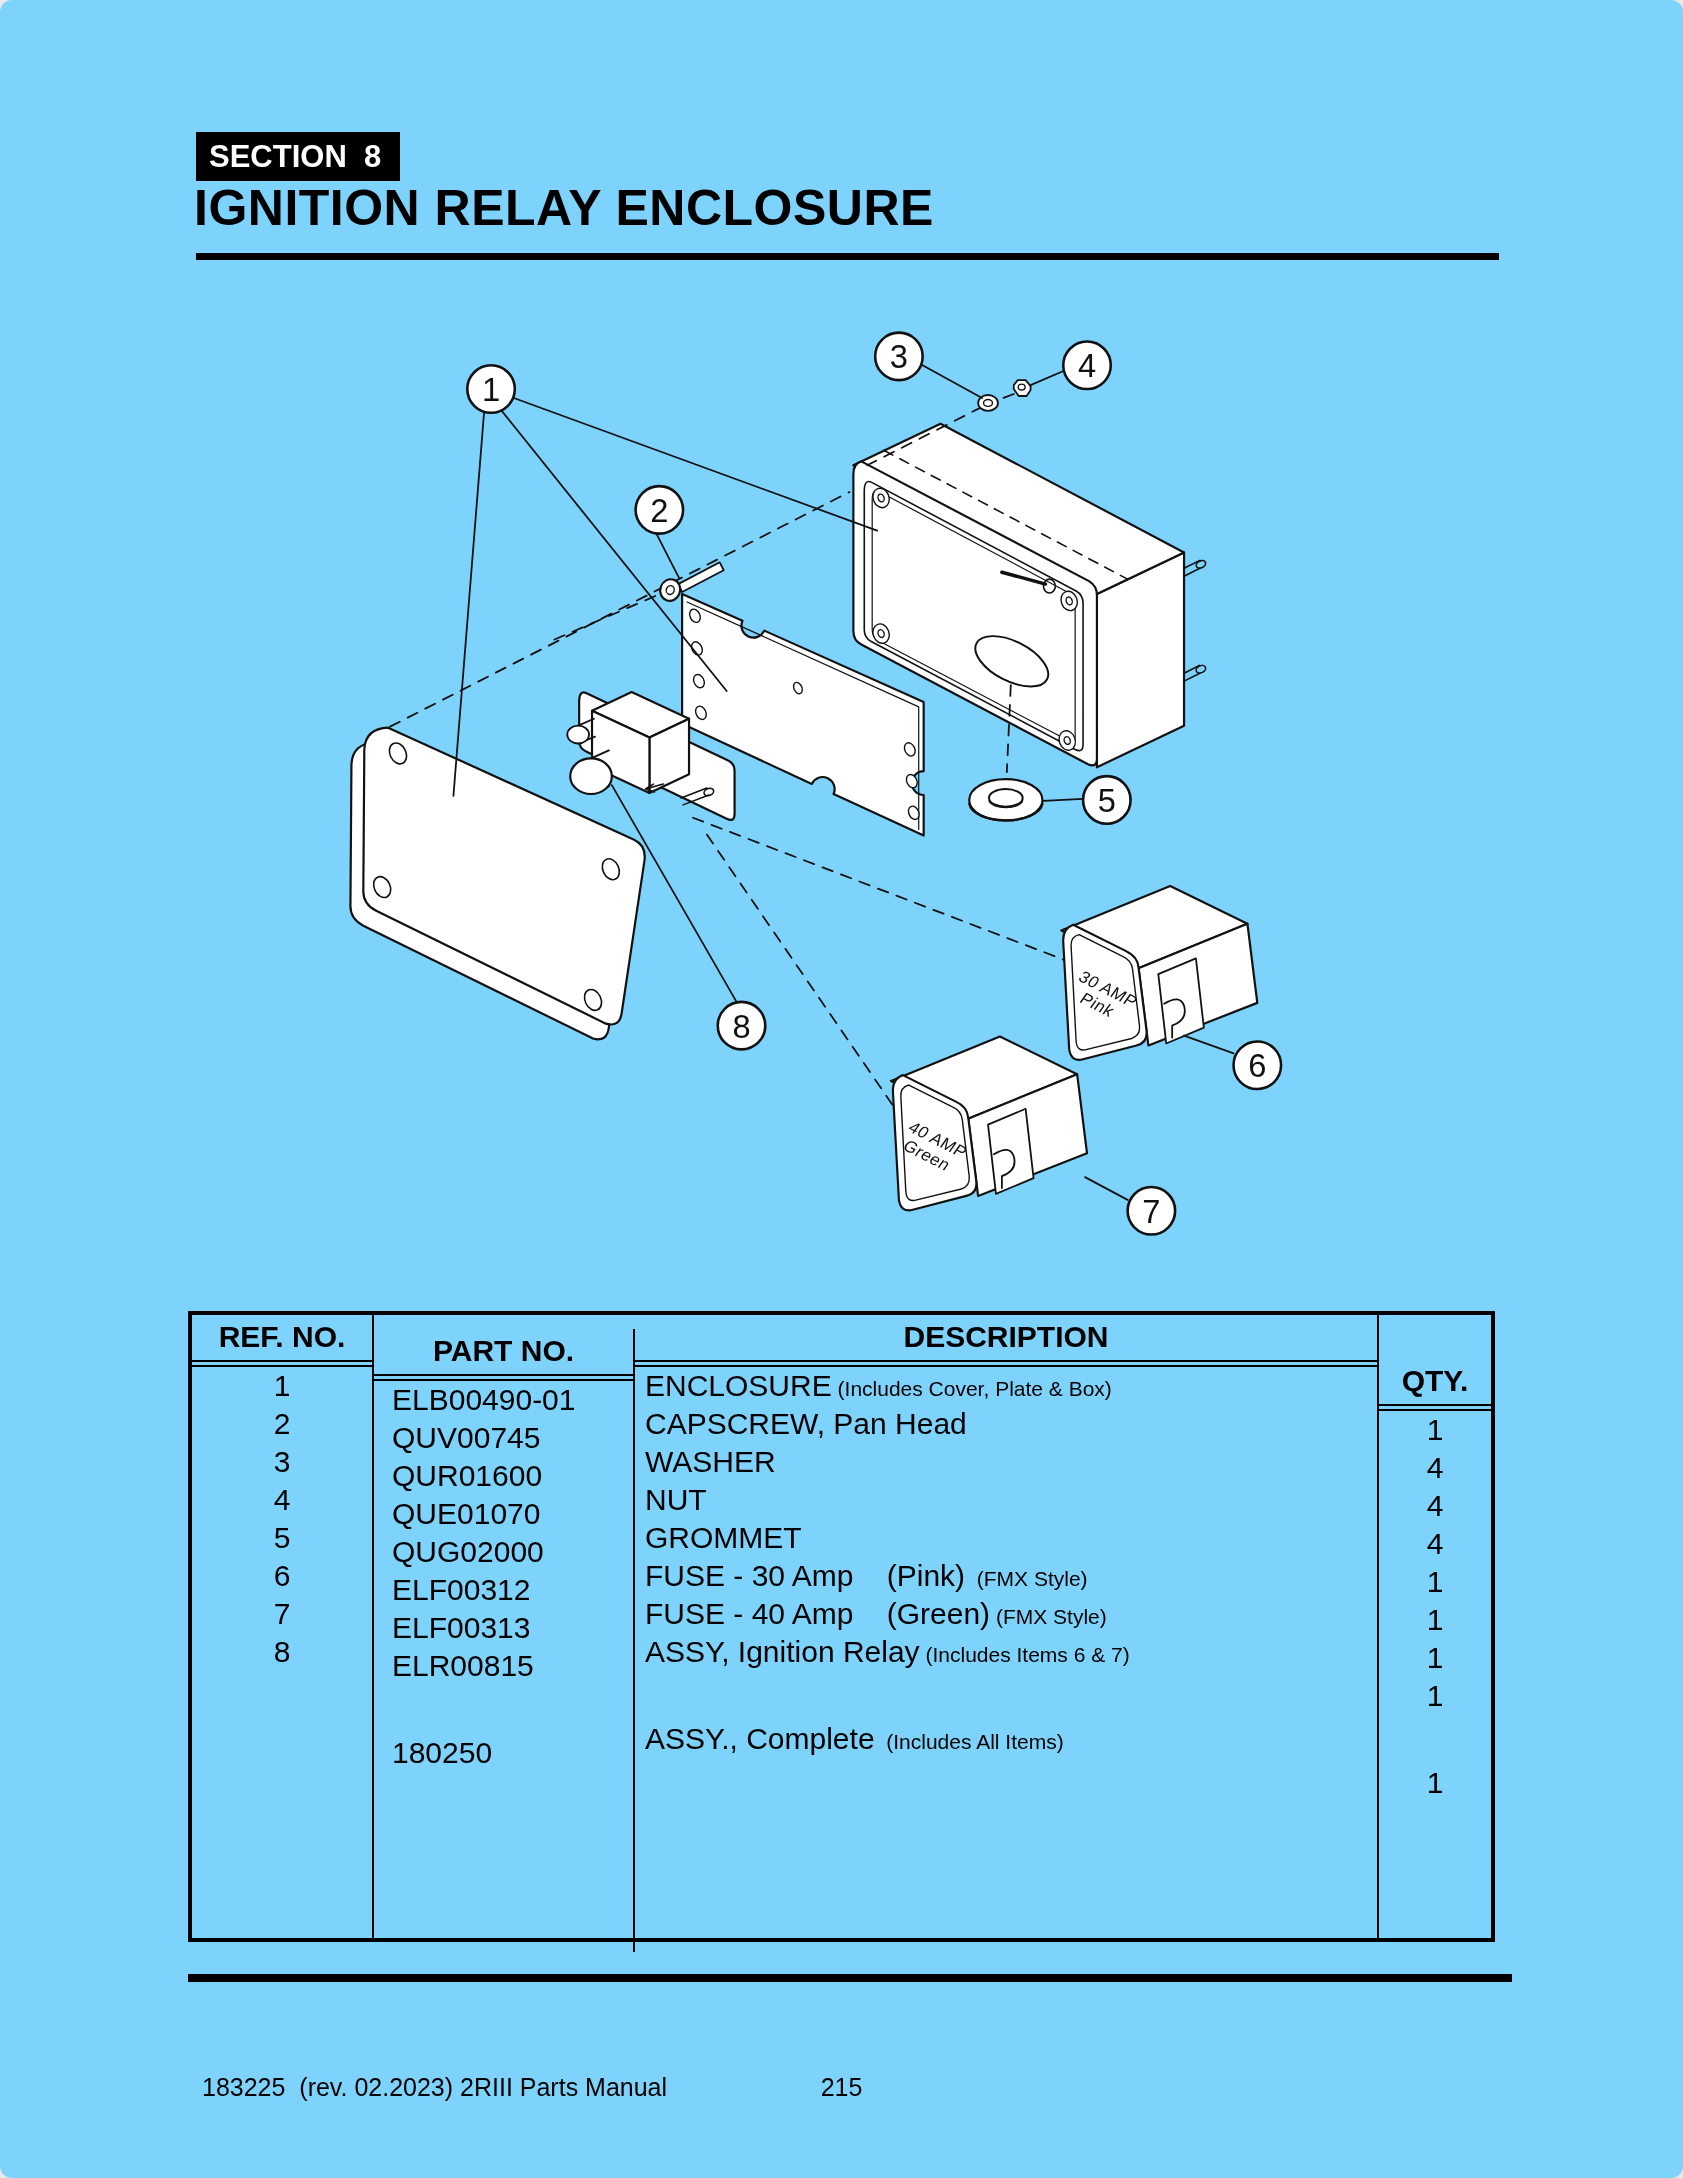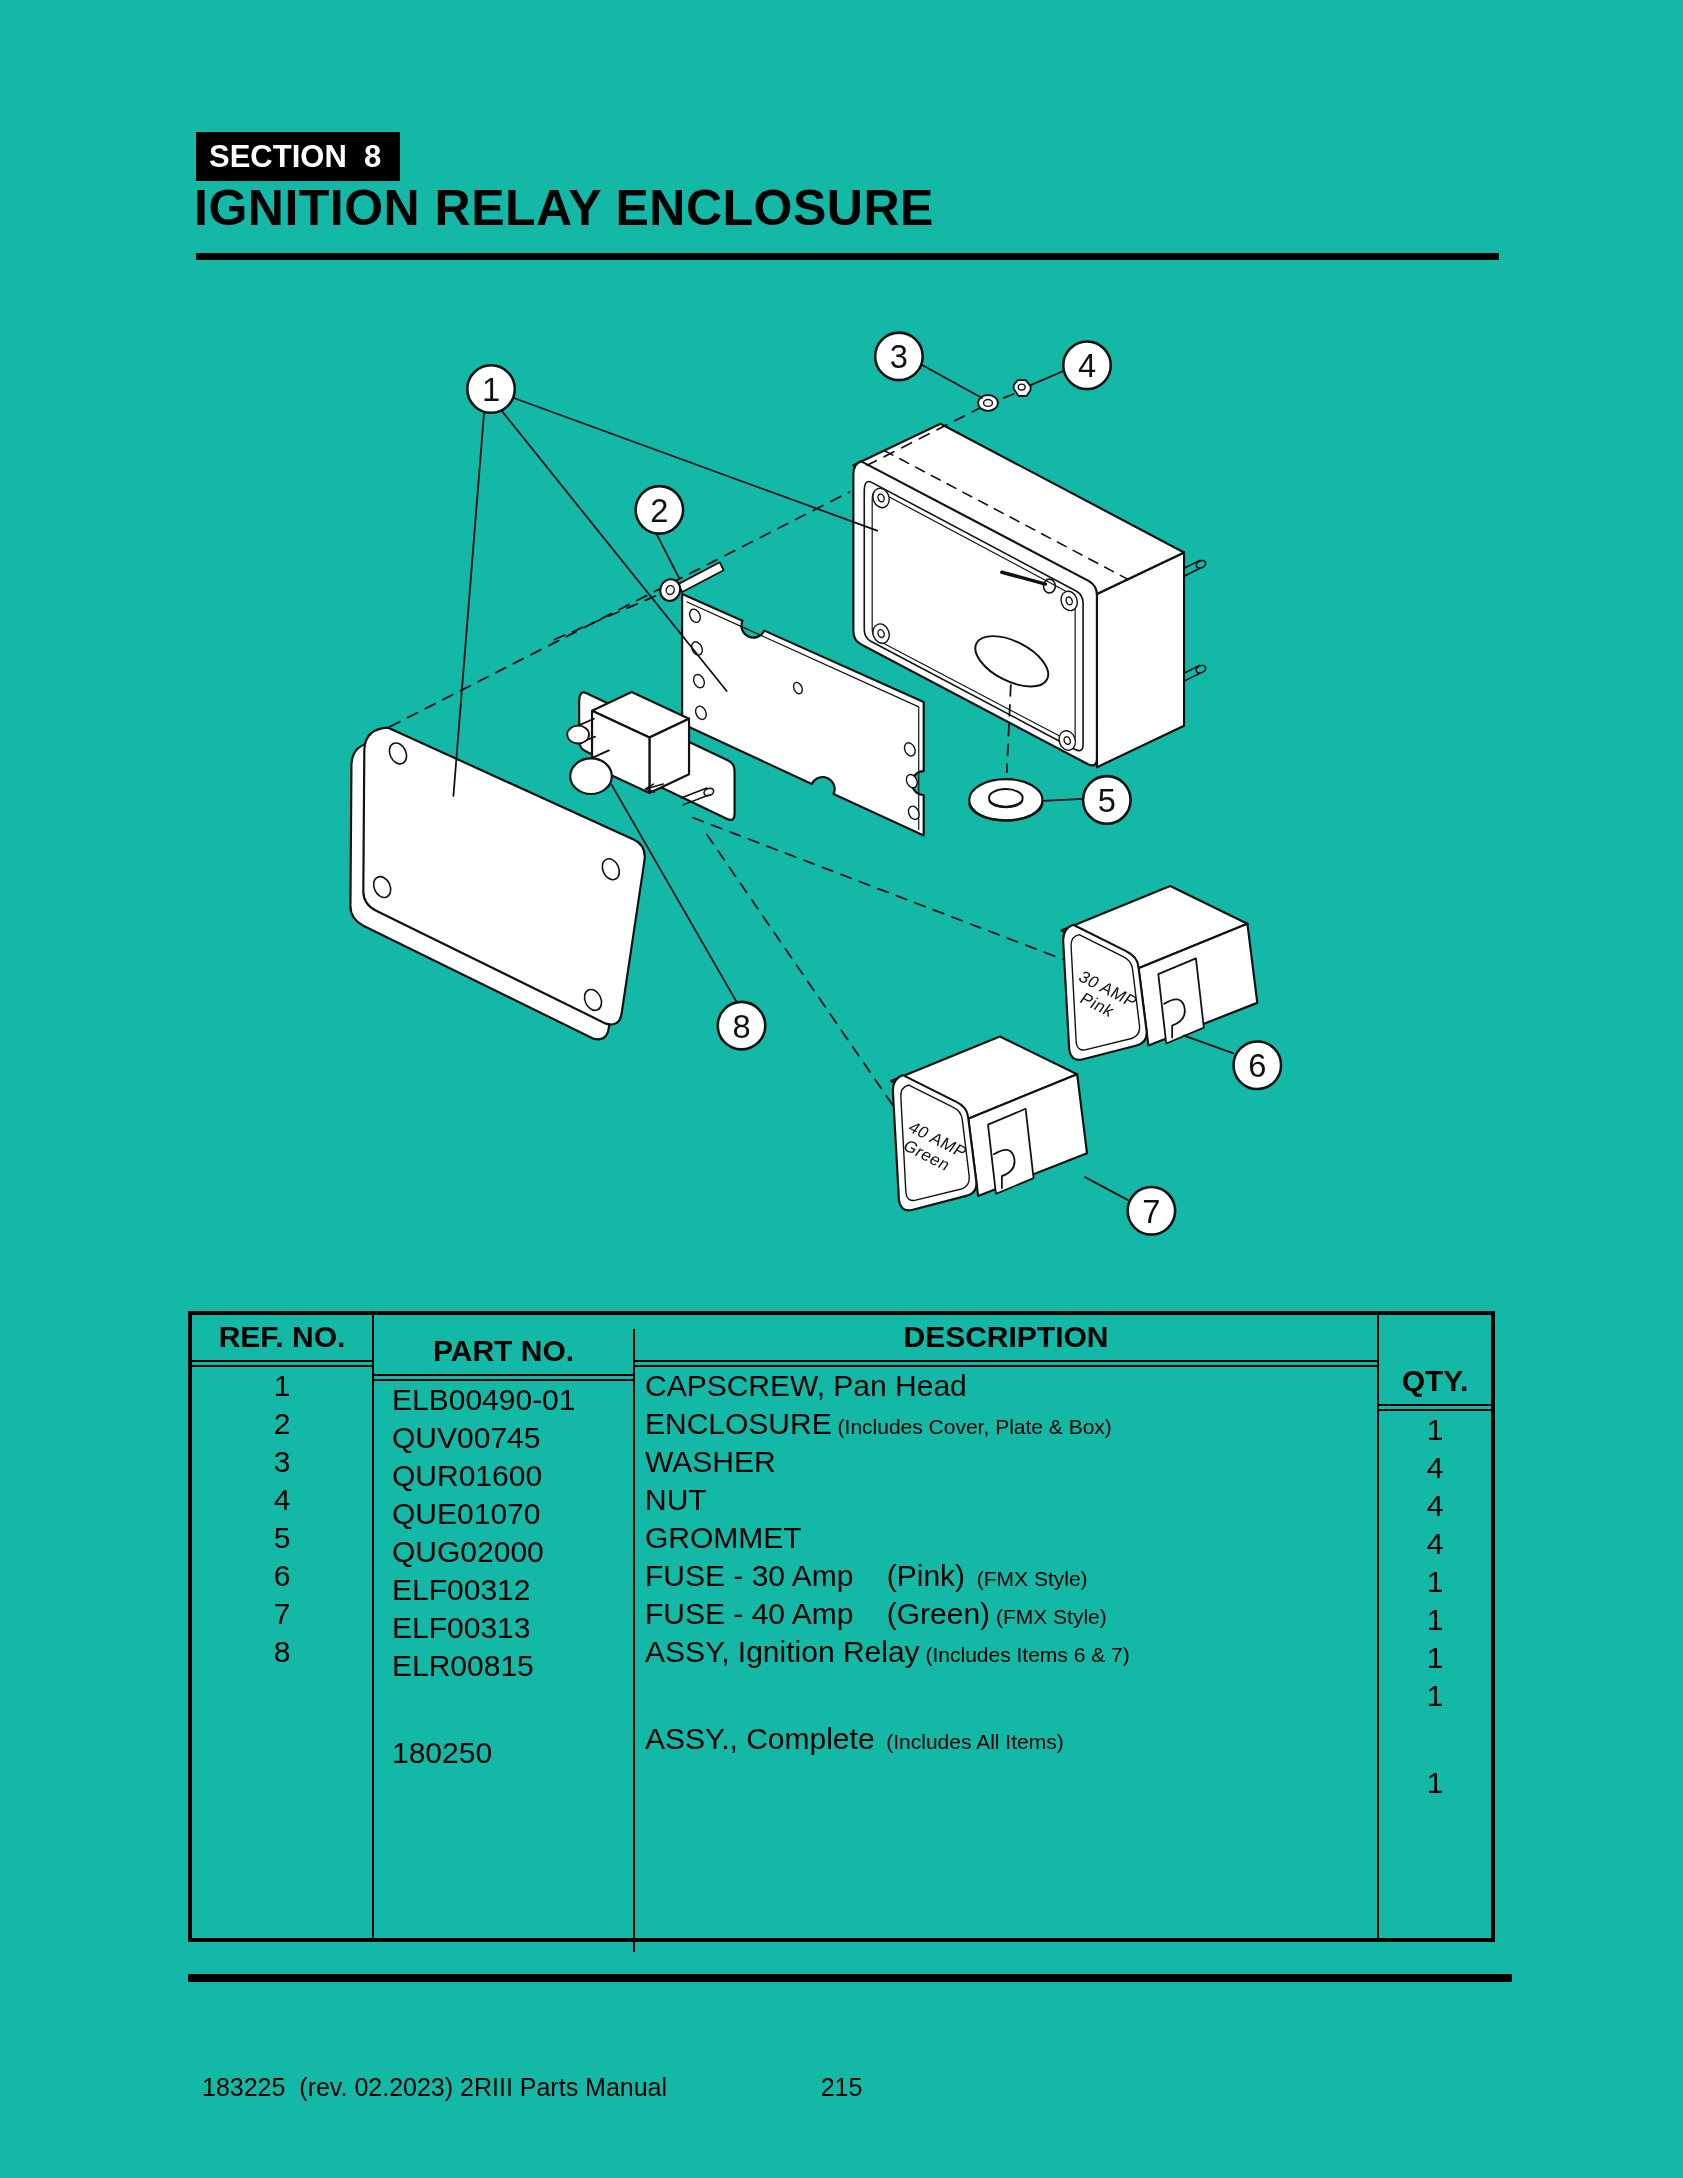--- a/index.html
+++ b/index.html
@@ -1,19 +1,19 @@
 <!DOCTYPE html>
 <html><head>
 <meta charset="utf-8">
 <style>
   * { margin:0; padding:0; box-sizing:border-box; }
   html,body { background:#e8e8e8; }
   #page {
-    position:relative; width:1683px; height:2178px; background:#14b8a6;
-    font-family:"Liberation Sans", sans-serif; color:#000; overflow:hidden;
+    position:relative; width:1683px; height:2178px; background:#7dd3fc;
+    font-family:"Liberation Sans", sans-serif; color:#000; overflow:hidden;border-radius:12px;
   }
   
   #section-badge {
     position:absolute; left:196px; top:132px; width:204px; height:49px;
     background:#000; color:#fff; font-size:31px; font-weight:bold;
     line-height:49px; padding-left:13px; white-space:pre;
   }
   #page-title {
     position:absolute; left:194px; top:179px;
     font-size:50px; font-weight:bold; letter-spacing:0.5px; white-space:pre;
@@ -281,22 +281,22 @@
       <div class="cell">QUG02000</div>
       <div class="cell">ELF00312</div>
       <div class="cell">ELF00313</div>
       <div class="cell">ELR00815</div>
       <div class="spacer"></div>
       <div class="cell">180250</div>
     </div>
 
     <div class="tcol col-desc">
       <div class="th">DESCRIPTION</div>
+      <div class="cell"><span class="desc-main">ENCLOSURE</span><span class="desc-mid"></span><span class="desc-note">&nbsp;(Includes Cover, Plate &amp; Box)</span></div>
       <div class="cell"><span class="desc-main">CAPSCREW, Pan Head</span><span class="desc-mid"></span><span class="desc-note"></span></div>
-      <div class="cell"><span class="desc-main">ENCLOSURE</span><span class="desc-mid"></span><span class="desc-note">&nbsp;(Includes Cover, Plate &amp; Box)</span></div>
       <div class="cell"><span class="desc-main">WASHER</span><span class="desc-mid"></span><span class="desc-note"></span></div>
       <div class="cell"><span class="desc-main">NUT</span><span class="desc-mid"></span><span class="desc-note"></span></div>
       <div class="cell"><span class="desc-main">GROMMET</span><span class="desc-mid"></span><span class="desc-note"></span></div>
       <div class="cell"><span class="desc-main">FUSE - 30 Amp</span><span class="desc-mid">&nbsp;&nbsp;&nbsp;&nbsp;(Pink)</span><span class="desc-note">&nbsp;&nbsp;(FMX Style)</span></div>
       <div class="cell"><span class="desc-main">FUSE - 40 Amp</span><span class="desc-mid">&nbsp;&nbsp;&nbsp;&nbsp;(Green)</span><span class="desc-note">&nbsp;(FMX Style)</span></div>
       <div class="cell"><span class="desc-main">ASSY, Ignition Relay</span><span class="desc-mid"></span><span class="desc-note">&nbsp;(Includes Items 6 &amp; 7)</span></div>
       <div class="spacer"></div>
       <div class="cell"><span class="desc-main">ASSY., Complete</span><span class="desc-mid"></span><span class="desc-note">&nbsp;&nbsp;(Includes All Items)</span></div>
     </div>
 

